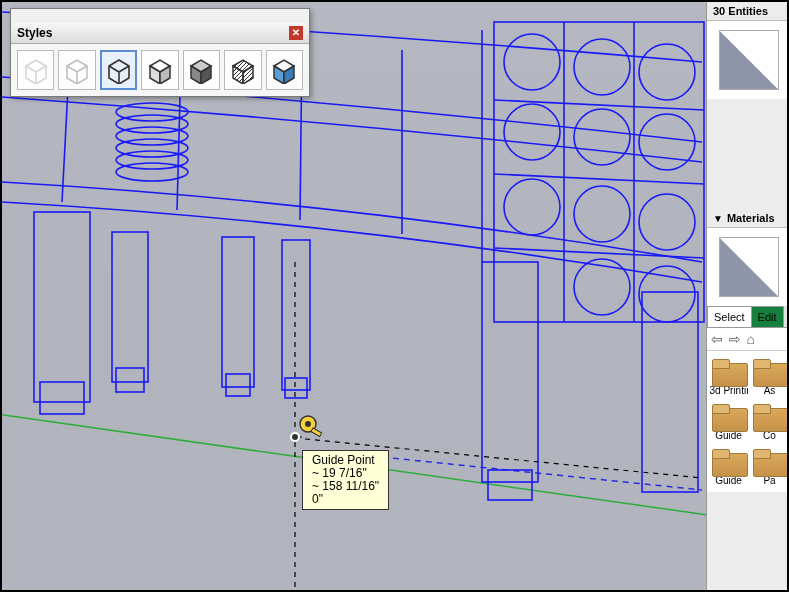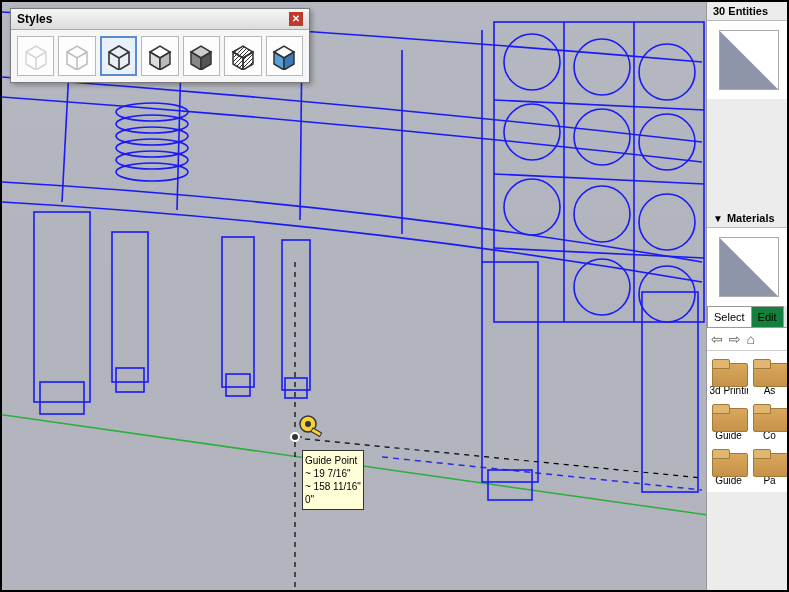--- a/index.html
+++ b/index.html
@@ -130,20 +130,21 @@
   }
   .styles-title {
     background:linear-gradient(#f6f6f6,#dcdcdc);
     padding:3px 6px;
     font-size:12px;
     font-weight:bold;
     display:flex;
     align-items:center;
     justify-content:space-between;
     border-bottom:1px solid #aaa;
+    margin-top:14px;
   }
   .close-x {
     width:14px;height:14px;
     background:#c0392b;
     color:#fff;
     font-size:10px;
     line-height:14px;
     text-align:center;
     cursor:pointer;
   }
@@ -165,22 +166,22 @@
     background:#e8f0fb;
     box-shadow:0 0 0 1px #5b8bd0 inset;
   }
   .style-btn svg { width:28px;height:28px; }
   
   .tooltip {
     position:absolute;
     left:300px; top:448px;
     background:#ffffd8;
     border:1px solid #333;
-    padding:3px 2px;
-    font-size:10px;
+    padding:3px 9px;
+    font-size:12px;
     line-height:13px;
     z-index:40;
     white-space:nowrap;
   }
   
   .tape-cursor {
     position:absolute;
     left:296px; top:412px;
     width:26px;height:26px;
     z-index:45;

